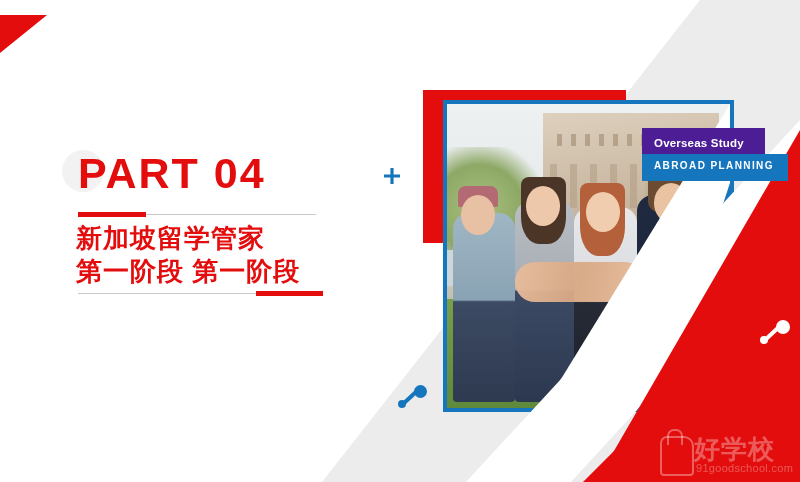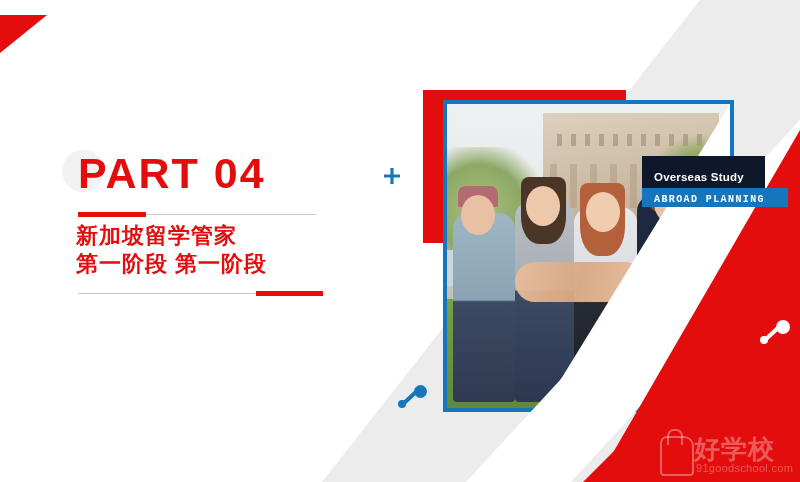--- a/index.html
+++ b/index.html
@@ -104,21 +104,21 @@
   }
   .rule-top .seg-grey {
     position: absolute; left: 68px; top: 2px;
     width: 170px; height: 1px; background: #c9c9c9;
   }
 
   .headline {
     position: absolute;
     left: 76px; top: 222px;
     color: #E30D0D;
-    font-size: 22px;
+    font-size: 26px;
     font-weight: bold;
     line-height: 1.28;
     letter-spacing: 1px;
     white-space: nowrap;
   }
 
   .rule-bottom {
     position: absolute;
     left: 78px; top: 291px;
     width: 245px; height: 5px;
@@ -248,39 +248,37 @@
   }
 
   
 
   .badge {
     position: absolute;
     left: 642px; top: 128px;
     width: 123px;
   }
   .badge-top {
-    background: #0f172a;
+    background: #4c1d95;
     color: #ffffff;
     font-size: 11.5px;
     font-weight: bold;
-    padding: 15px 0 5px 12px;
+    padding: 9px 0 5px 12px;
     letter-spacing: .2px;
-    margin-top: 28px;
   }
   .badge-bottom {
     background: #1576BE;
     color: #ffffff;
     font-size: 10px;
     font-weight: bold;
     letter-spacing: 1.4px;
-    padding: 6px 0 2px 12px;
+    padding: 6px 0 10px 12px;
     width: 134px;
     box-sizing: content-box;
     margin-left: 0;
-    font-family: Liberation Mono, monospace;
   }
 
   
   .dots { position: absolute; }
   .dots .big   { position:absolute; border-radius:50%; }
   .dots .small { position:absolute; border-radius:50%; }
   .dots .bar   { position:absolute; transform-origin: left center; }
 
   .dots-blue { left: 398px; top: 385px; width: 34px; height: 28px; }
   .dots-blue .big   { left: 16px; top: 0px;  width: 13px; height: 13px; background:#1576BE; }

